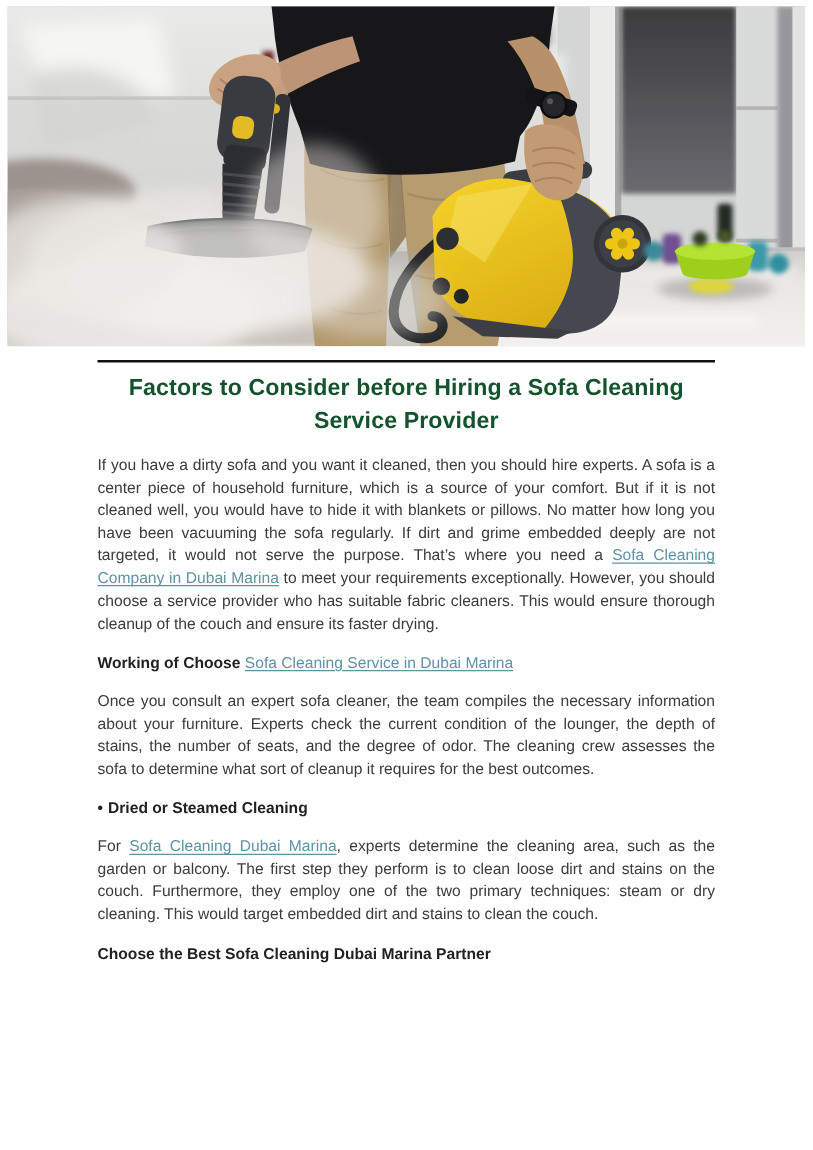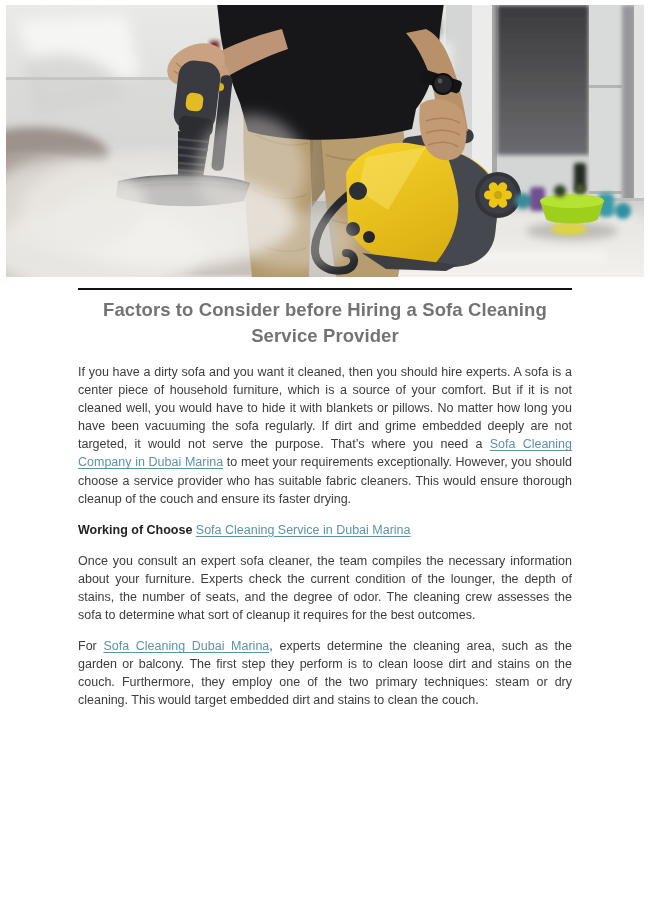--- a/index.html
+++ b/index.html
@@ -19,21 +19,21 @@
   .hero svg { display:block; width:638px; height:272px; }
 
   
   .content { width:494px; margin:0 78px; }
   .title-rule {
     border:none; border-top:2px solid #121212;
     margin:11px 0 7px 0; height:0; width:100%;
   }
   h1.page-title {
     font-size:18.5px; line-height:26px; font-weight:700;
-    color:#737373; text-align:center; margin:0 0 14px 0;
+    color:#14532d; text-align:center; margin:0 0 14px 0;
     letter-spacing:.1px;
   }
   p.body {
     font-size:12.5px; line-height:18.1px; color:#3c3c3c;
     text-align:justify; margin:4px 0 13px 0;
   }
   .subhead {
     font-size:12.5px; line-height:18px; font-weight:700;
     color:#222; margin:1px 0 13px 0;
   }
@@ -246,18 +246,20 @@
     <h1 class="page-title">Factors to Consider before Hiring a Sofa Cleaning Service Provider</h1>
 
     <p class="body"><span>If you have a dirty sofa and you want it cleaned, then you should hire experts. A sofa is a center piece of household furniture, which is a source of your comfort. But if it is not cleaned well, you would have to hide it with blankets or pillows. No matter how long you have been vacuuming the sofa regularly. If dirt and grime embedded deeply are not targeted, it would not serve the purpose. That’s where you need a </span><a class="doc-link">Sofa Cleaning Company in Dubai Marina</a><span> to meet your requirements exceptionally. However, you should choose a service provider who has suitable fabric cleaners. This would ensure thorough cleanup of the couch and ensure its faster drying.</span></p>
 
     <h2 class="subhead"><span>Working of Choose </span><a class="doc-link">Sofa Cleaning Service in Dubai Marina</a></h2>
 
 
 
     <p class="body">Once you consult an expert sofa cleaner, the team compiles the necessary information about your furniture. Experts check the current condition of the lounger, the depth of stains, the number of seats, and the degree of odor. The cleaning crew assesses the sofa to determine what sort of cleanup it requires for the best outcomes.</p>
 
+    <h3 class="subhead"><span class="bullet-glyph">•</span><span>Dried or Steamed Cleaning</span></h3>
 
     <p class="body"><span>For </span><a class="doc-link">Sofa Cleaning Dubai Marina</a><span>, experts determine the cleaning area, such as the garden or balcony. The first step they perform is to clean loose dirt and stains on the couch. Furthermore, they employ one of the two primary techniques: steam or dry cleaning. This would target embedded dirt and stains to clean the couch.</span></p>
 
+    <h3 class="subhead">Choose the Best Sofa Cleaning Dubai Marina Partner</h3>
 
   </div>
 </div>
 
 </body></html>

